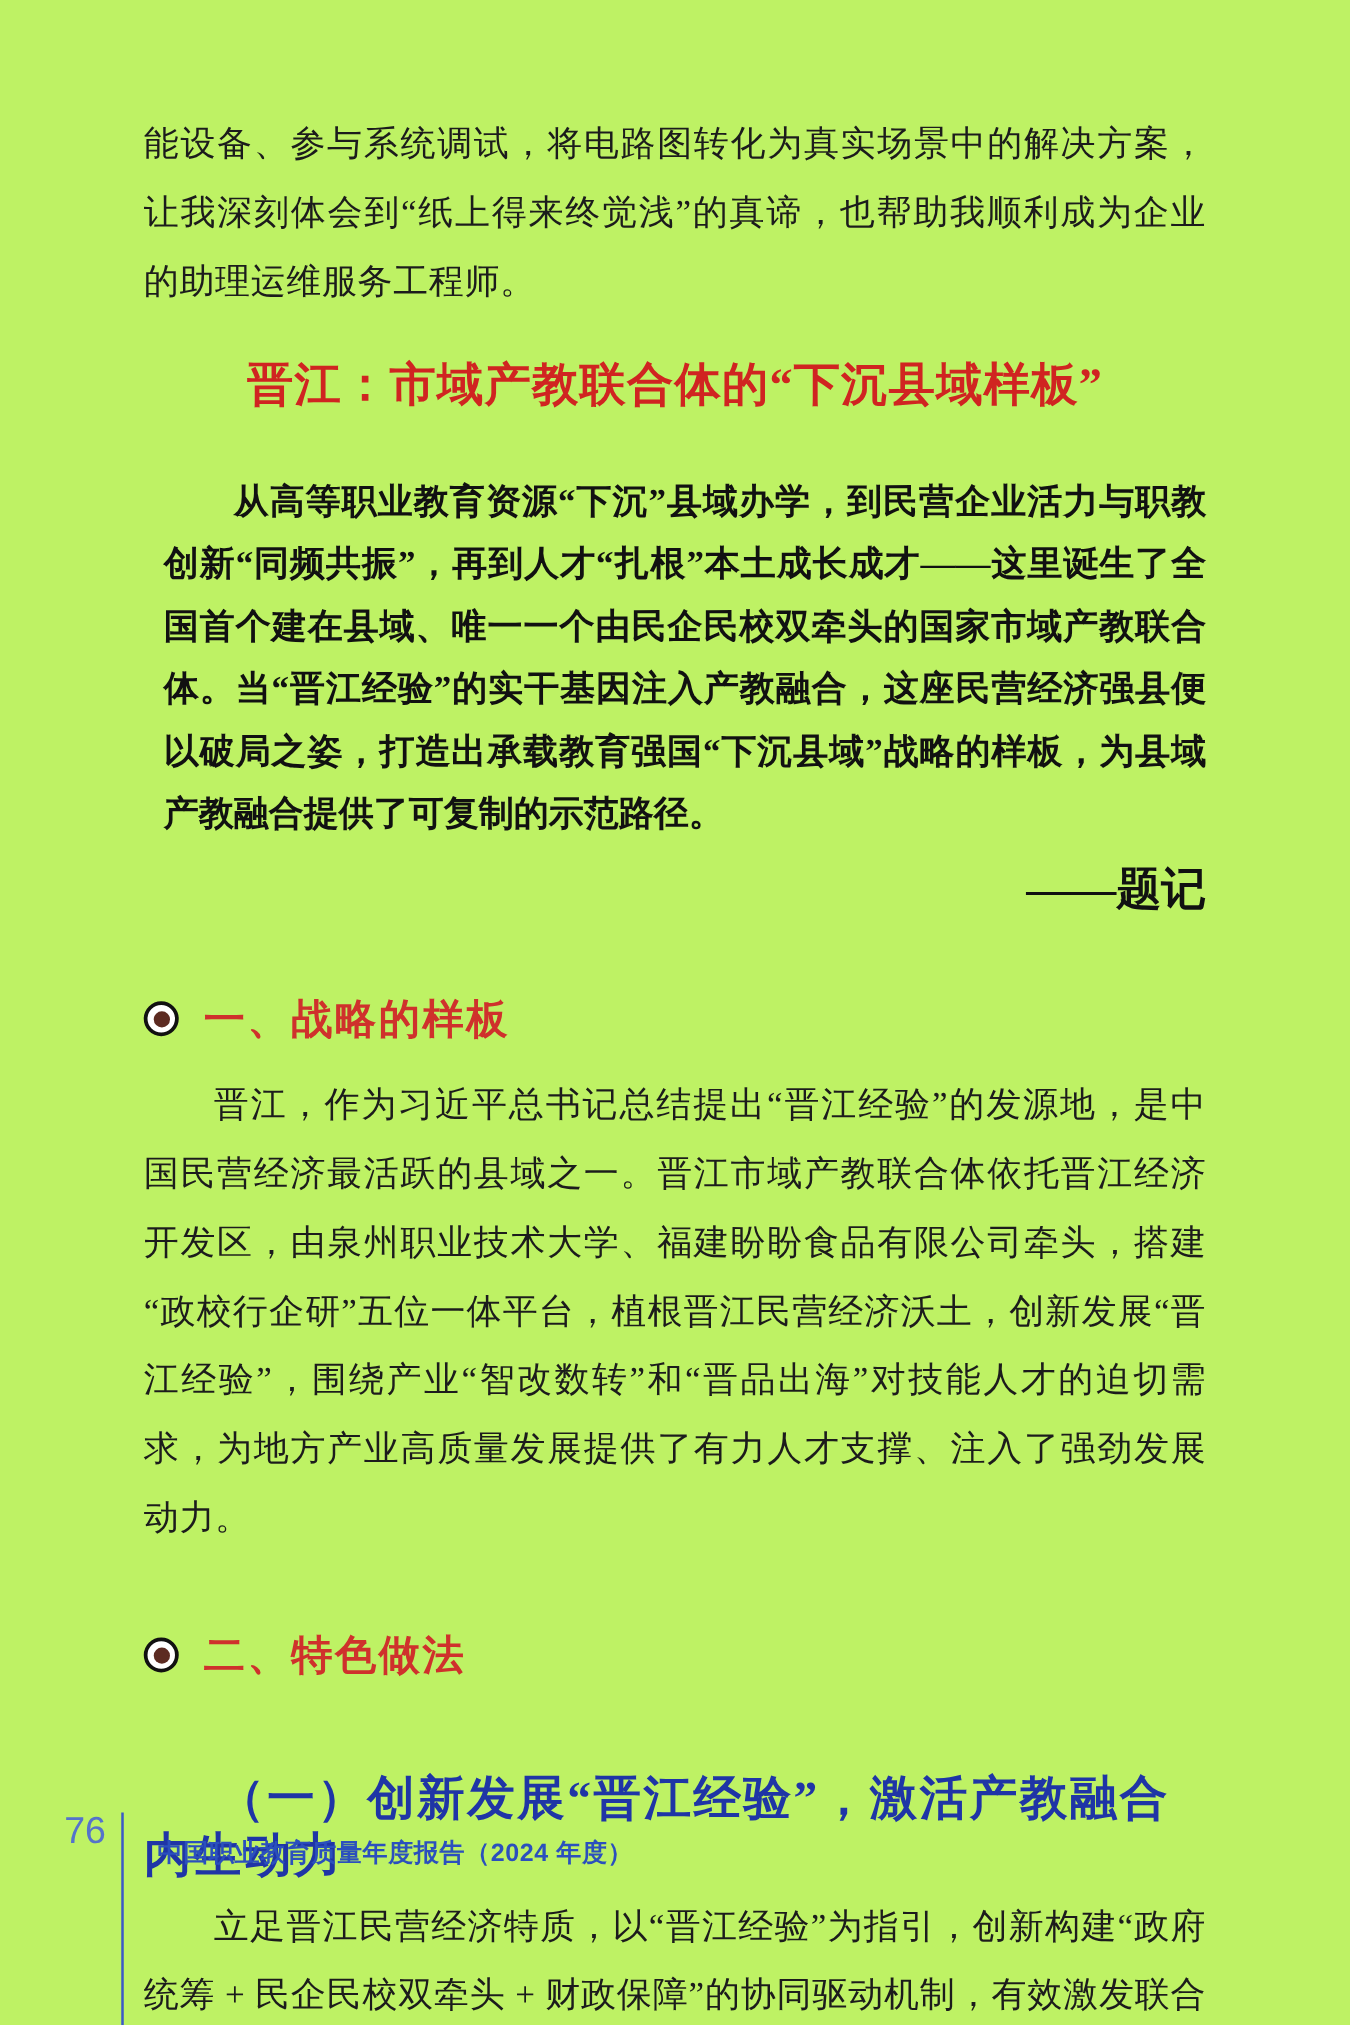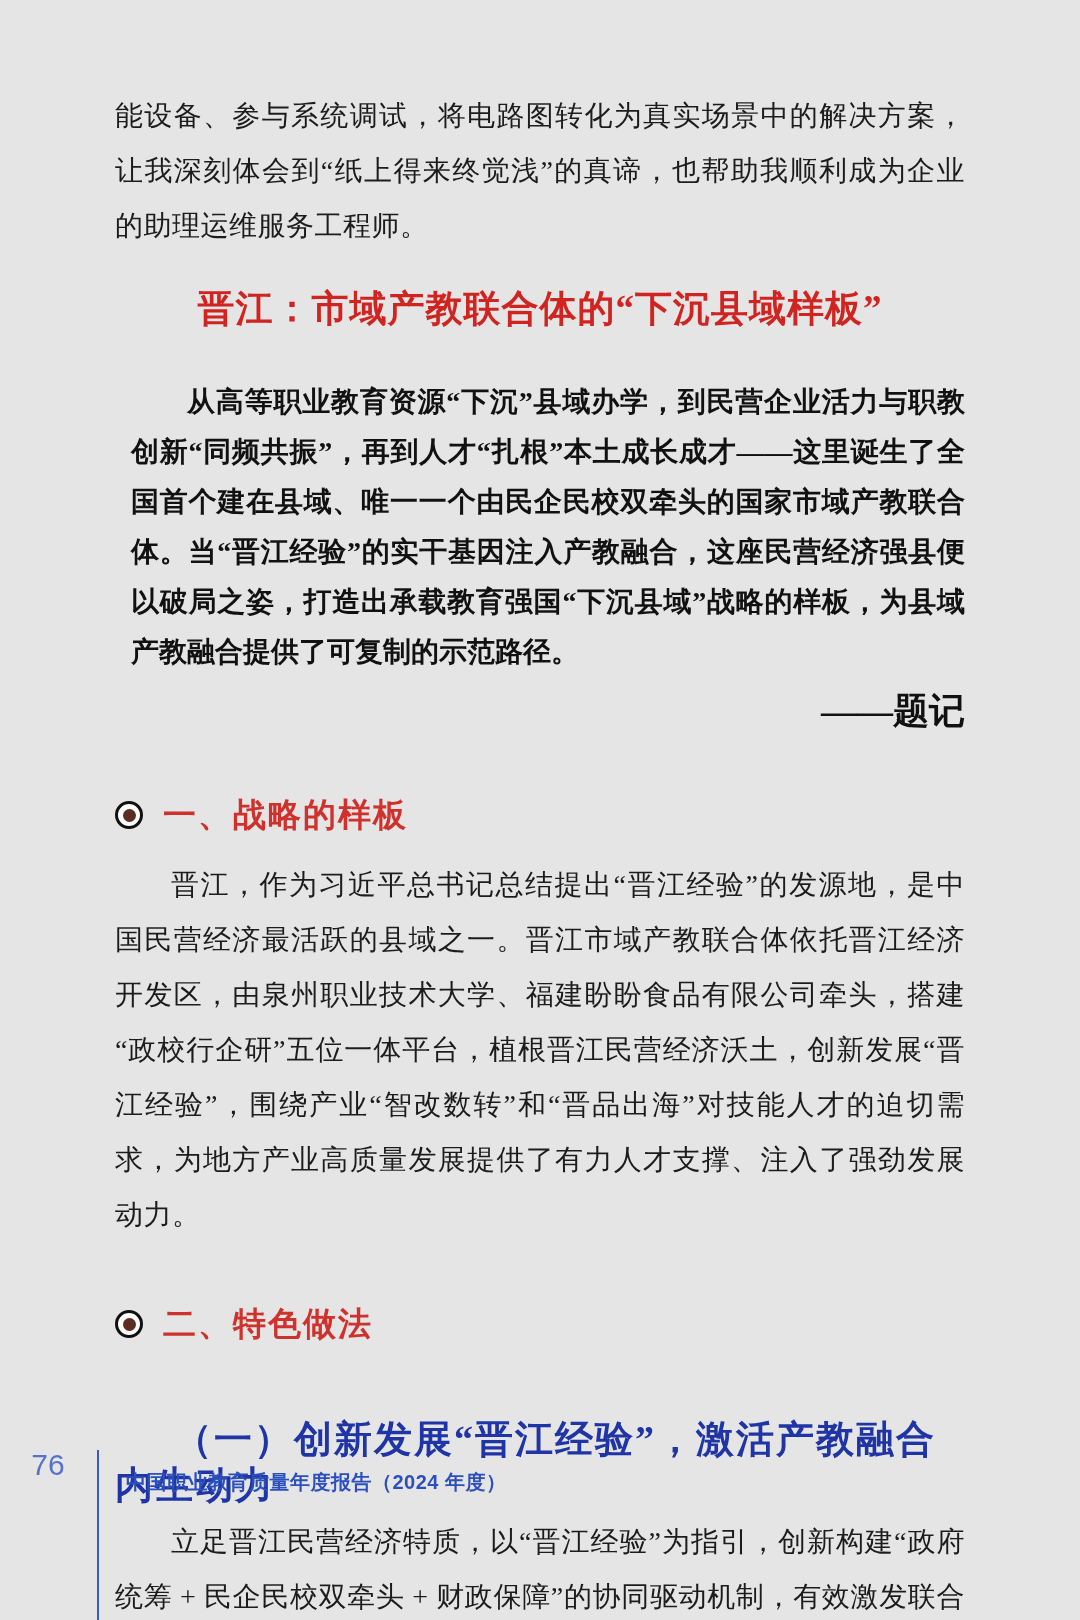--- a/index.html
+++ b/index.html
@@ -4,21 +4,21 @@
 <style>
   html, body {
     margin: 0;
     padding: 0;
     background: #ffffff;
   }
   .page {
     position: relative;
     width: 1080px;
     height: 1620px;
-    background: #e5e5e5;
+    background: #bef264;
     overflow: hidden;
     font-family: "Liberation Serif", serif;
     color: #1c1c1c;
     box-sizing: border-box;
     padding: 88px 115px 0 115px;
   }
   
   .body-text {
     margin: 0;
     font-size: 28px;
@@ -111,21 +111,21 @@
   
   .footer {
     position: absolute;
     left: 0;
     top: 1446px;
     width: 1080px;
     height: 174px;
   }
   .footer-page-number {
     position: absolute;
-    left: 19px;
+    left: 39px;
     top: 2px;
     width: 58px;
     text-align: center;
     font-family: "Liberation Sans", sans-serif;
     font-size: 30px;
     color: #5573cb;
   }
   .footer-rule {
     position: absolute;
     left: 97px;

